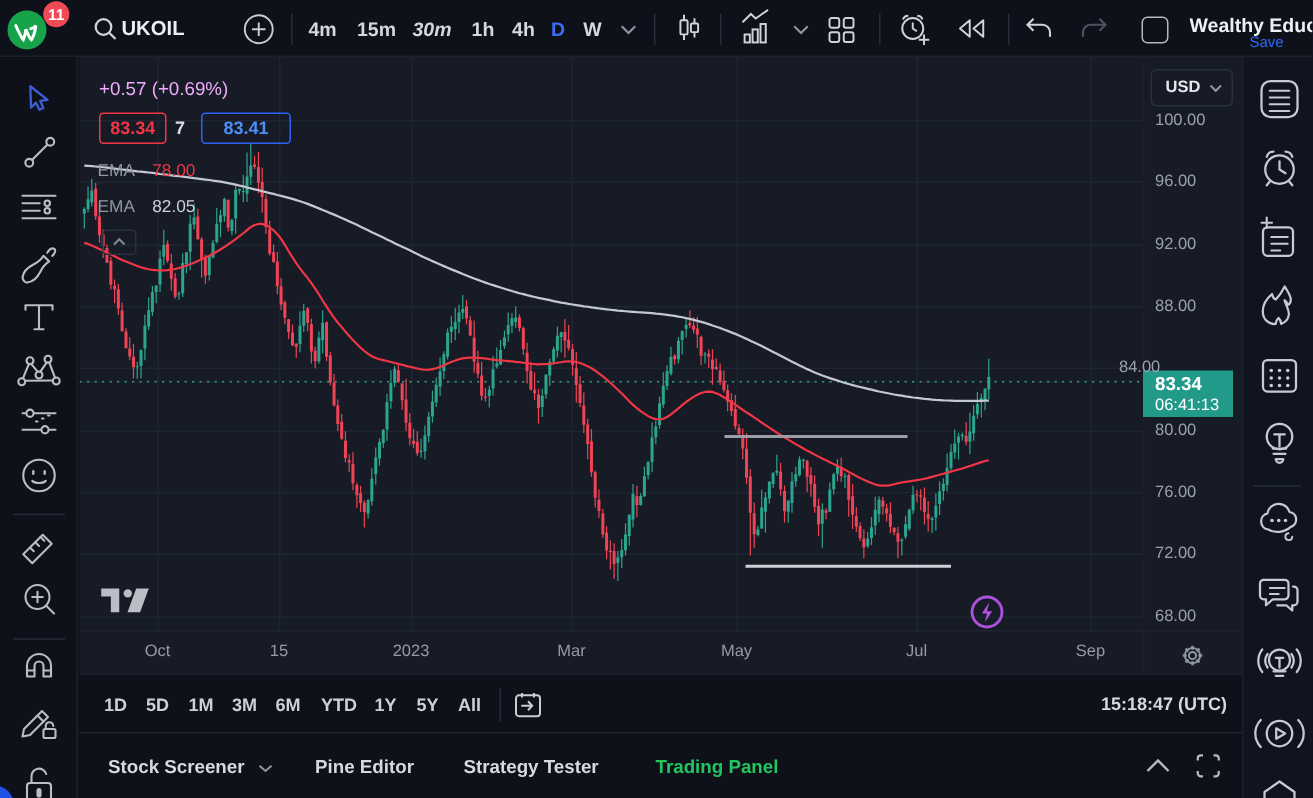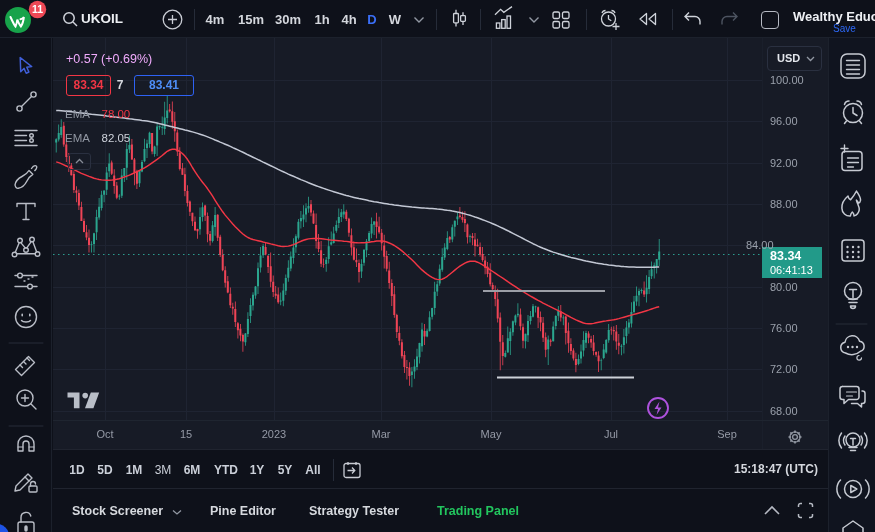--- a/index.html
+++ b/index.html
@@ -124,21 +124,21 @@
 <div style="position:absolute; left:171px; top:428px; width:30px; text-align:center; font-size:11px; color:#959aa6;">15</div>
 <div style="position:absolute; left:256px; top:428px; width:36px; text-align:center; font-size:11px; color:#959aa6;">2023</div>
 <div style="position:absolute; left:366px; top:428px; width:30px; text-align:center; font-size:11px; color:#959aa6;">Mar</div>
 <div style="position:absolute; left:476px; top:428px; width:30px; text-align:center; font-size:11px; color:#959aa6;">May</div>
 <div style="position:absolute; left:596px; top:428px; width:30px; text-align:center; font-size:11px; color:#959aa6;">Jul</div>
 <div style="position:absolute; left:712px; top:428px; width:30px; text-align:center; font-size:11px; color:#959aa6;">Sep</div>
 
 <div style="position:absolute; left:62px; top:463px; width:30px; text-align:center; font-size:12px; font-weight:700; color:#cbd0d9;">1D</div>
 <div style="position:absolute; left:90px; top:463px; width:30px; text-align:center; font-size:12px; font-weight:700; color:#cbd0d9;">5D</div>
 <div style="position:absolute; left:119px; top:463px; width:30px; text-align:center; font-size:12px; font-weight:700; color:#cbd0d9;">1M</div>
-<div style="position:absolute; left:148px; top:463px; width:30px; text-align:center; font-size:12px; font-weight:400; color:#cbd0d9;">3M</div>
+<div style="position:absolute; left:148px; top:463px; width:30px; text-align:center; font-size:12px; font-weight:700; color:#cbd0d9;">3M</div>
 <div style="position:absolute; left:177px; top:463px; width:30px; text-align:center; font-size:12px; font-weight:700; color:#cbd0d9;">6M</div>
 <div style="position:absolute; left:208px; top:463px; width:36px; text-align:center; font-size:12px; font-weight:700; color:#cbd0d9;">YTD</div>
 <div style="position:absolute; left:242px; top:463px; width:30px; text-align:center; font-size:12px; font-weight:700; color:#cbd0d9;">1Y</div>
 <div style="position:absolute; left:270px; top:463px; width:30px; text-align:center; font-size:12px; font-weight:700; color:#cbd0d9;">5Y</div>
 <div style="position:absolute; left:298px; top:463px; width:30px; text-align:center; font-size:12px; font-weight:700; color:#cbd0d9;">All</div>
 
 <div class="abs" style="left:0; top:0; width:875px; height:38px; background:#0e111a; border-bottom:1px solid #1c212c;"></div>
 <svg class="abs" style="left:4px; top:0;" width="44" height="36" viewBox="0 0 44 36">
   <circle cx="14" cy="20" r="13" fill="#17a34a"></circle>
   <path d="M6.5 17 c2.5 5.5 4 8.5 5 9.5 c1.2-2.5 1.6-5 1.8-7 c1 2.8 2.2 5.5 3.6 7 c1.6-2.2 2.6-6.5 3-9.5 c-0.8 1.2-2.2 2-3.4 2.2" fill="none" stroke="#fff" stroke-width="2" stroke-linecap="round"></path>
@@ -150,21 +150,21 @@
   <path d="M11 11 l4 4" stroke="#d1d4dc" stroke-width="1.5"></path>
 </svg>
 <div class="abs" style="left:81px; top:11px; font-size:13.5px; font-weight:700; color:#eceef2;">UKOIL</div>
 <svg class="abs" style="left:162px; top:9px;" width="21" height="21" viewBox="0 0 21 21">
   <circle cx="10.5" cy="10.5" r="9.3" fill="none" stroke="#c9ccd4" stroke-width="1.3"></circle>
   <path d="M10.5 6v9M6 10.5h9" stroke="#c9ccd4" stroke-width="1.3"></path>
 </svg>
 <div class="sep" style="left:194px; top:9px; height:21px;"></div>
 <div class="abs" style="left:195px; top:11.5px; width:40px; text-align:center; font-size:13px; font-weight:600; color:#d4d7dd;">4m</div>
 <div class="abs" style="left:231px; top:11.5px; width:40px; text-align:center; font-size:13px; font-weight:600; color:#d4d7dd;">15m</div>
-<div class="abs" style="left:268px; top:11.5px; width:40px; text-align:center; font-size:13px; font-weight:600; color:#d4d7dd;">30m</div>
+<div class="abs" style="left:268px; top:11.5px; width:40px; text-align:center; font-size:13px; font-weight:600; color:#d4d7dd;font-style:italic;">30m</div>
 <div class="abs" style="left:302px; top:11.5px; width:40px; text-align:center; font-size:13px; font-weight:600; color:#d4d7dd;">1h</div>
 <div class="abs" style="left:329px; top:11.5px; width:40px; text-align:center; font-size:13px; font-weight:600; color:#d4d7dd;">4h</div>
 <div class="abs" style="left:352px; top:11.5px; width:40px; text-align:center; font-size:13px; font-weight:600; color:#3a6ef5;">D</div>
 <div class="abs" style="left:375px; top:11.5px; width:40px; text-align:center; font-size:13px; font-weight:600; color:#d4d7dd;">W</div>
 <svg class="abs" style="left:413px; top:16px;" width="12" height="8" viewBox="0 0 12 8">
     <path d="M1.5 1.5 l4.5 4.5 4.5-4.5" stroke="#9298a3" stroke-width="1.4" fill="none"></path>
   </svg>
 <div class="sep" style="left:436px; top:9px; height:21px;"></div>
 <svg class="abs" style="left:449px; top:9px;" width="21" height="21" viewBox="0 0 21 21">
   <g stroke="#cfd3da" stroke-width="1.3" fill="none">

